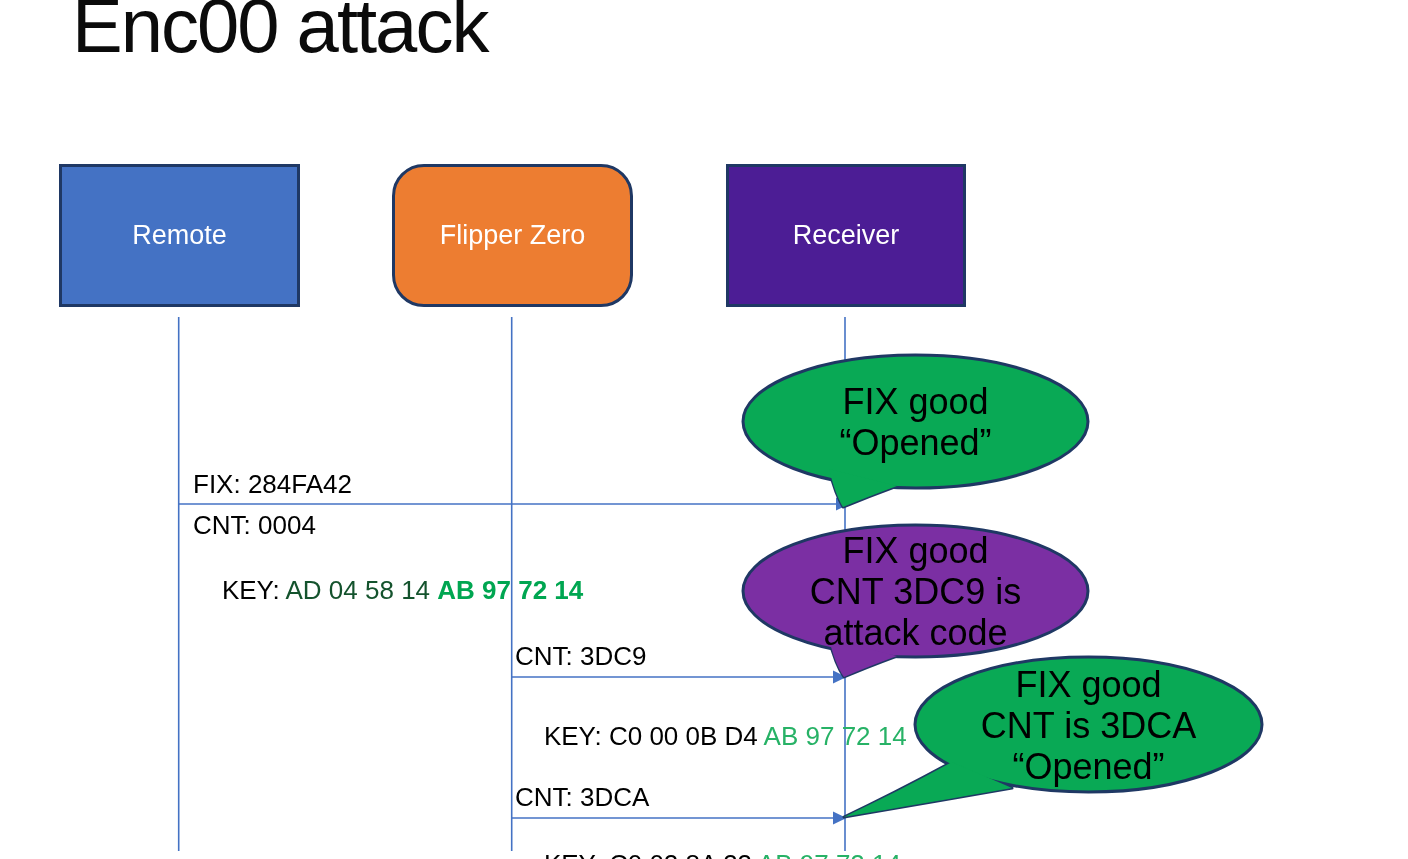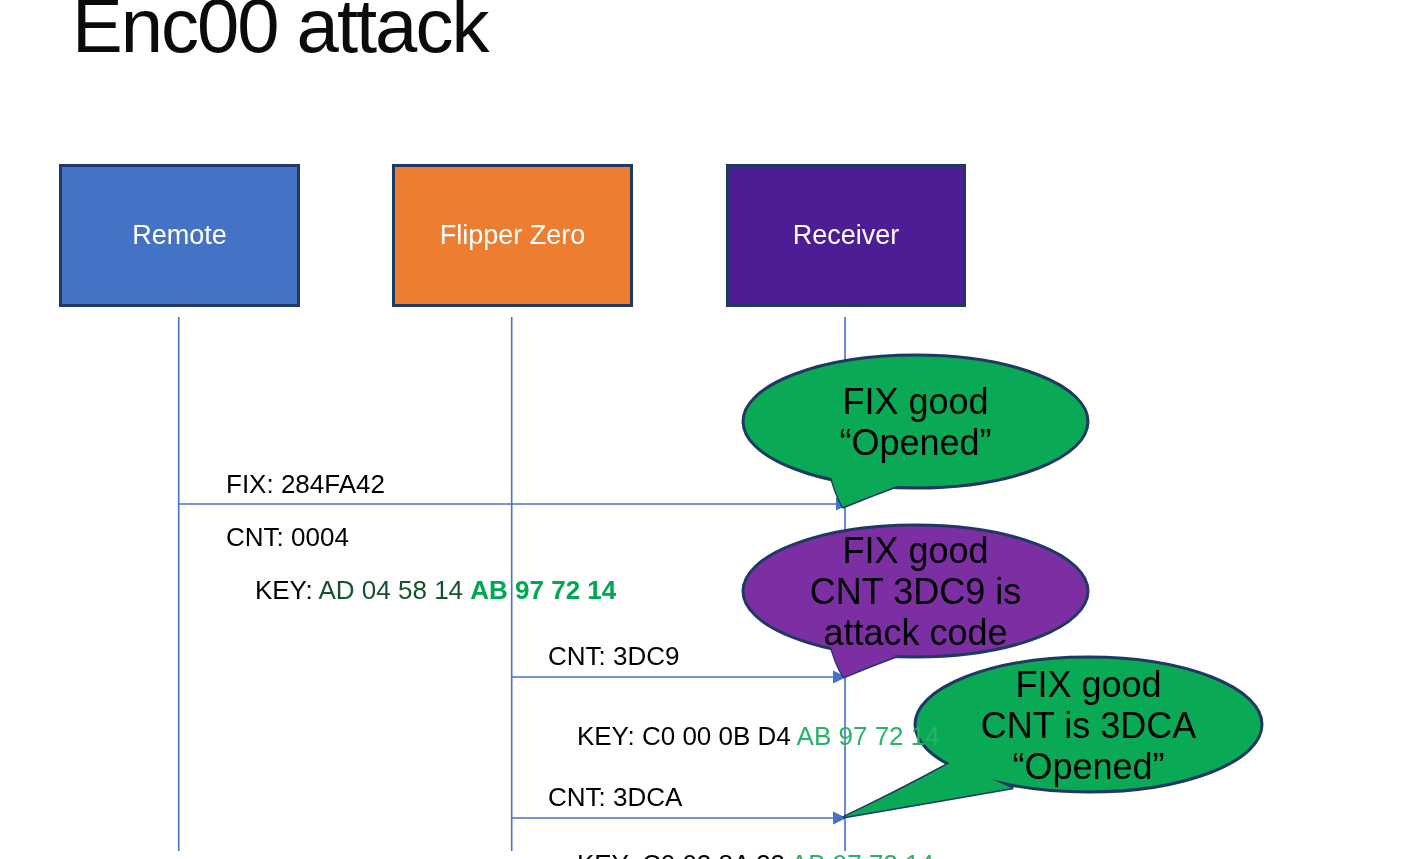--- a/index.html
+++ b/index.html
@@ -12,24 +12,24 @@
     font-size:76px;font-weight:300;letter-spacing:-2px;line-height:1;
     color:#0b0b0b;white-space:pre;
   }
   .actor{
     position:absolute;top:164px;width:241px;height:143px;
     border:3px solid #1F3864;box-sizing:border-box;
     display:flex;align-items:center;justify-content:center;
   }
   .actor span{color:#ffffff;font-size:27px;}
   .actor.remote{left:59px;}
-  .actor.flipper{left:392px;}
+  .actor.flipper{left:392px;border-radius:32px;}
   .actor.receiver{left:726px;width:240px;}
   .overlay-svg{position:absolute;left:0;top:0;pointer-events:none;}
-  .msg{position:absolute;font-size:26px;line-height:27px;color:#000;white-space:pre;margin-left:33px;}
+  .msg{position:absolute;font-size:26px;line-height:27px;color:#000;white-space:pre;}
   .msg .bold-green{font-weight:bold;}
   .callout-text{
     position:absolute;display:flex;flex-direction:column;align-items:center;justify-content:center;
     color:#000000;font-size:36px;line-height:41px;text-align:center;
   }
 </style>
 </head>
 <body>
 
 <div class="canvas">
@@ -78,21 +78,21 @@
     </g>
 
     <g stroke-linejoin="round">
       <path d="M 952 762 C 915 782 880 800 844 817 C 902 807 955 798 1012 788 Z" stroke-width="3" fill="#09A955" stroke="#1F3864"></path>
       <ellipse cx="1088.5" cy="724.5" rx="173.5" ry="67.5" stroke-width="3" fill="#09A955" stroke="#1F3864"></ellipse>
       <path d="M 952 762 C 915 782 880 800 844 817 C 902 807 955 798 1012 788 Z" fill="#09A955"></path>
     </g>
   </svg>
 
   <div class="msg" style="left:193px;top:471px;">FIX: 284FA42</div>
-  <div class="msg" style="left:193px;top:524px;">CNT: 0004</div>
+  <div class="msg" style="left:193px;top:512px;">CNT: 0004</div>
   <div class="msg" style="left:193px;top:550px;">
     <span>KEY: </span><span style="color: #14532d;">AD 04 58 14 </span><span class="bold-green" style="color: rgb(0, 166, 81);">AB 97 72 14</span>
   </div>
 
   <div class="msg" style="left:515px;top:643px;">CNT: 3DC9</div>
   <div class="msg" style="left:515px;top:696px;">
     <span>KEY: C0 00 0B D4 </span><span style="color: rgb(39, 178, 102);">AB 97 72 14</span>
   </div>
 
   <div class="msg" style="left:515px;top:784px;">CNT: 3DCA</div>

